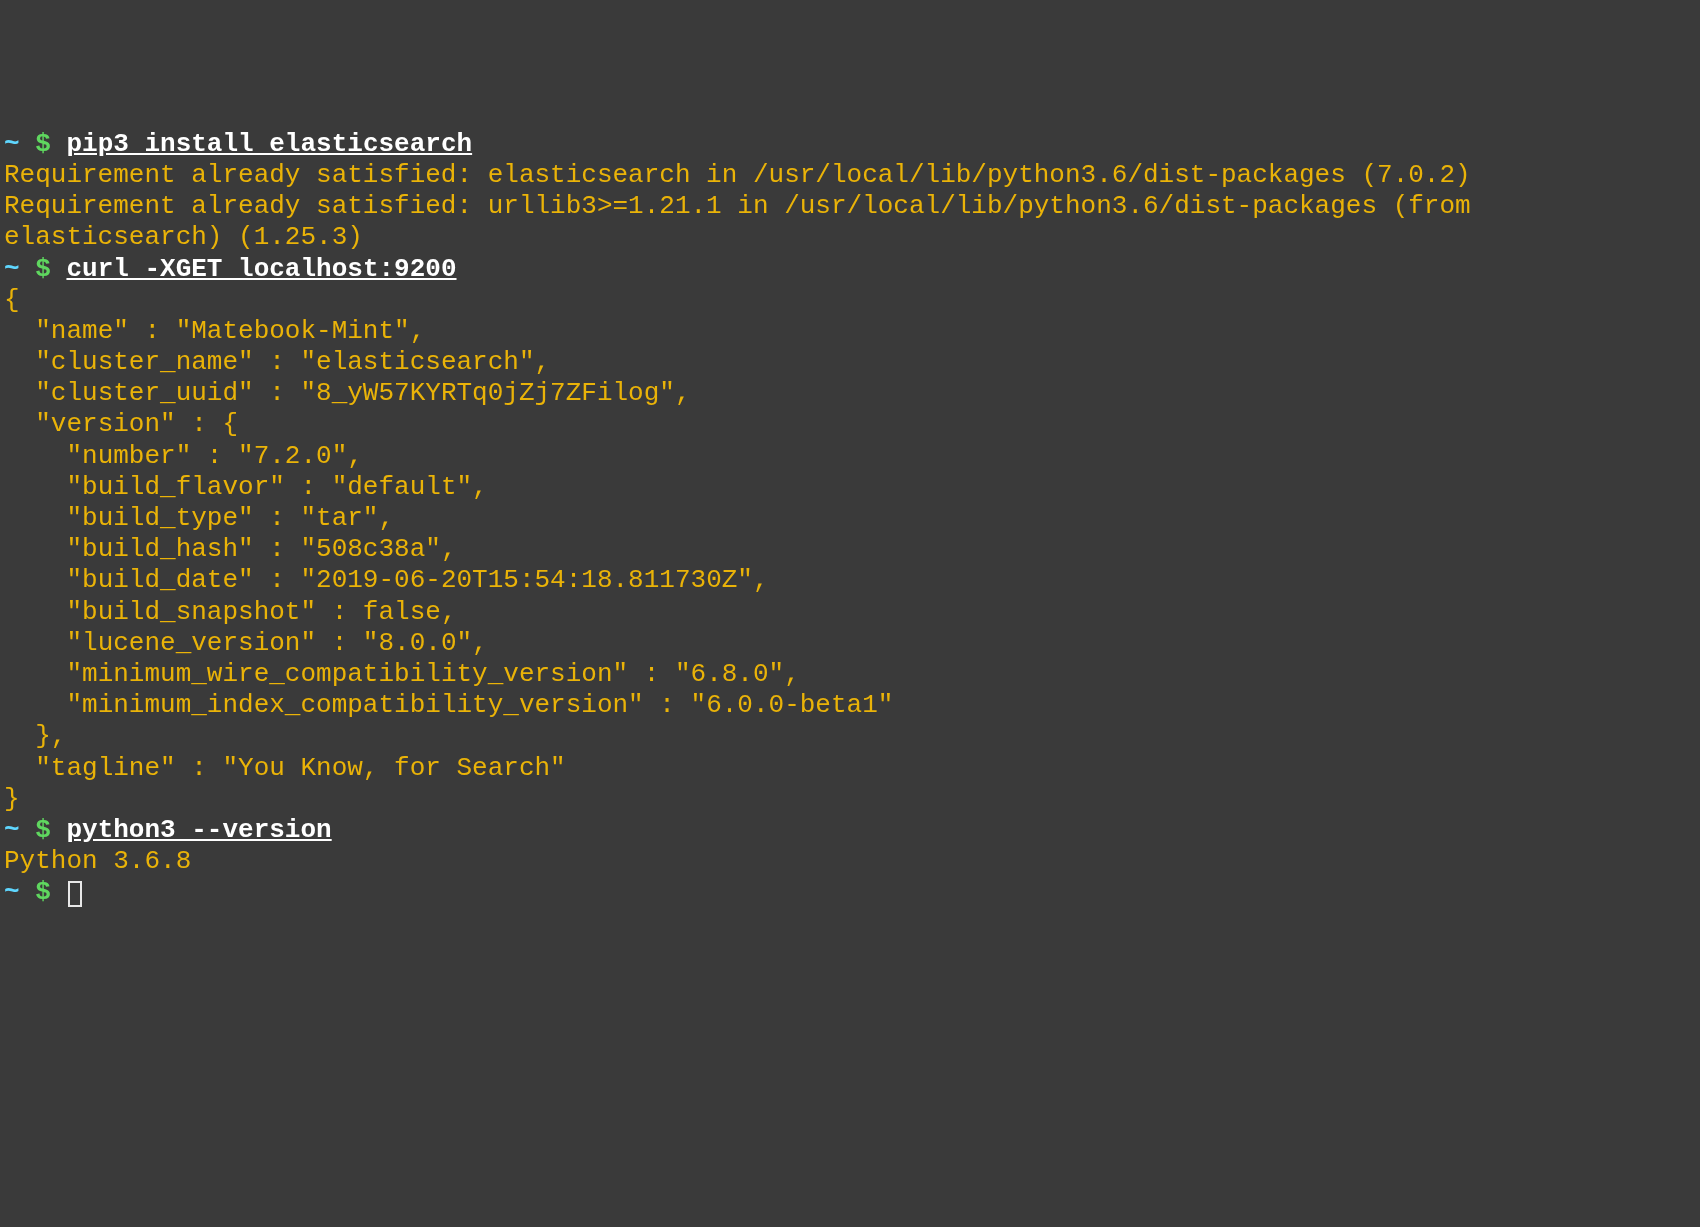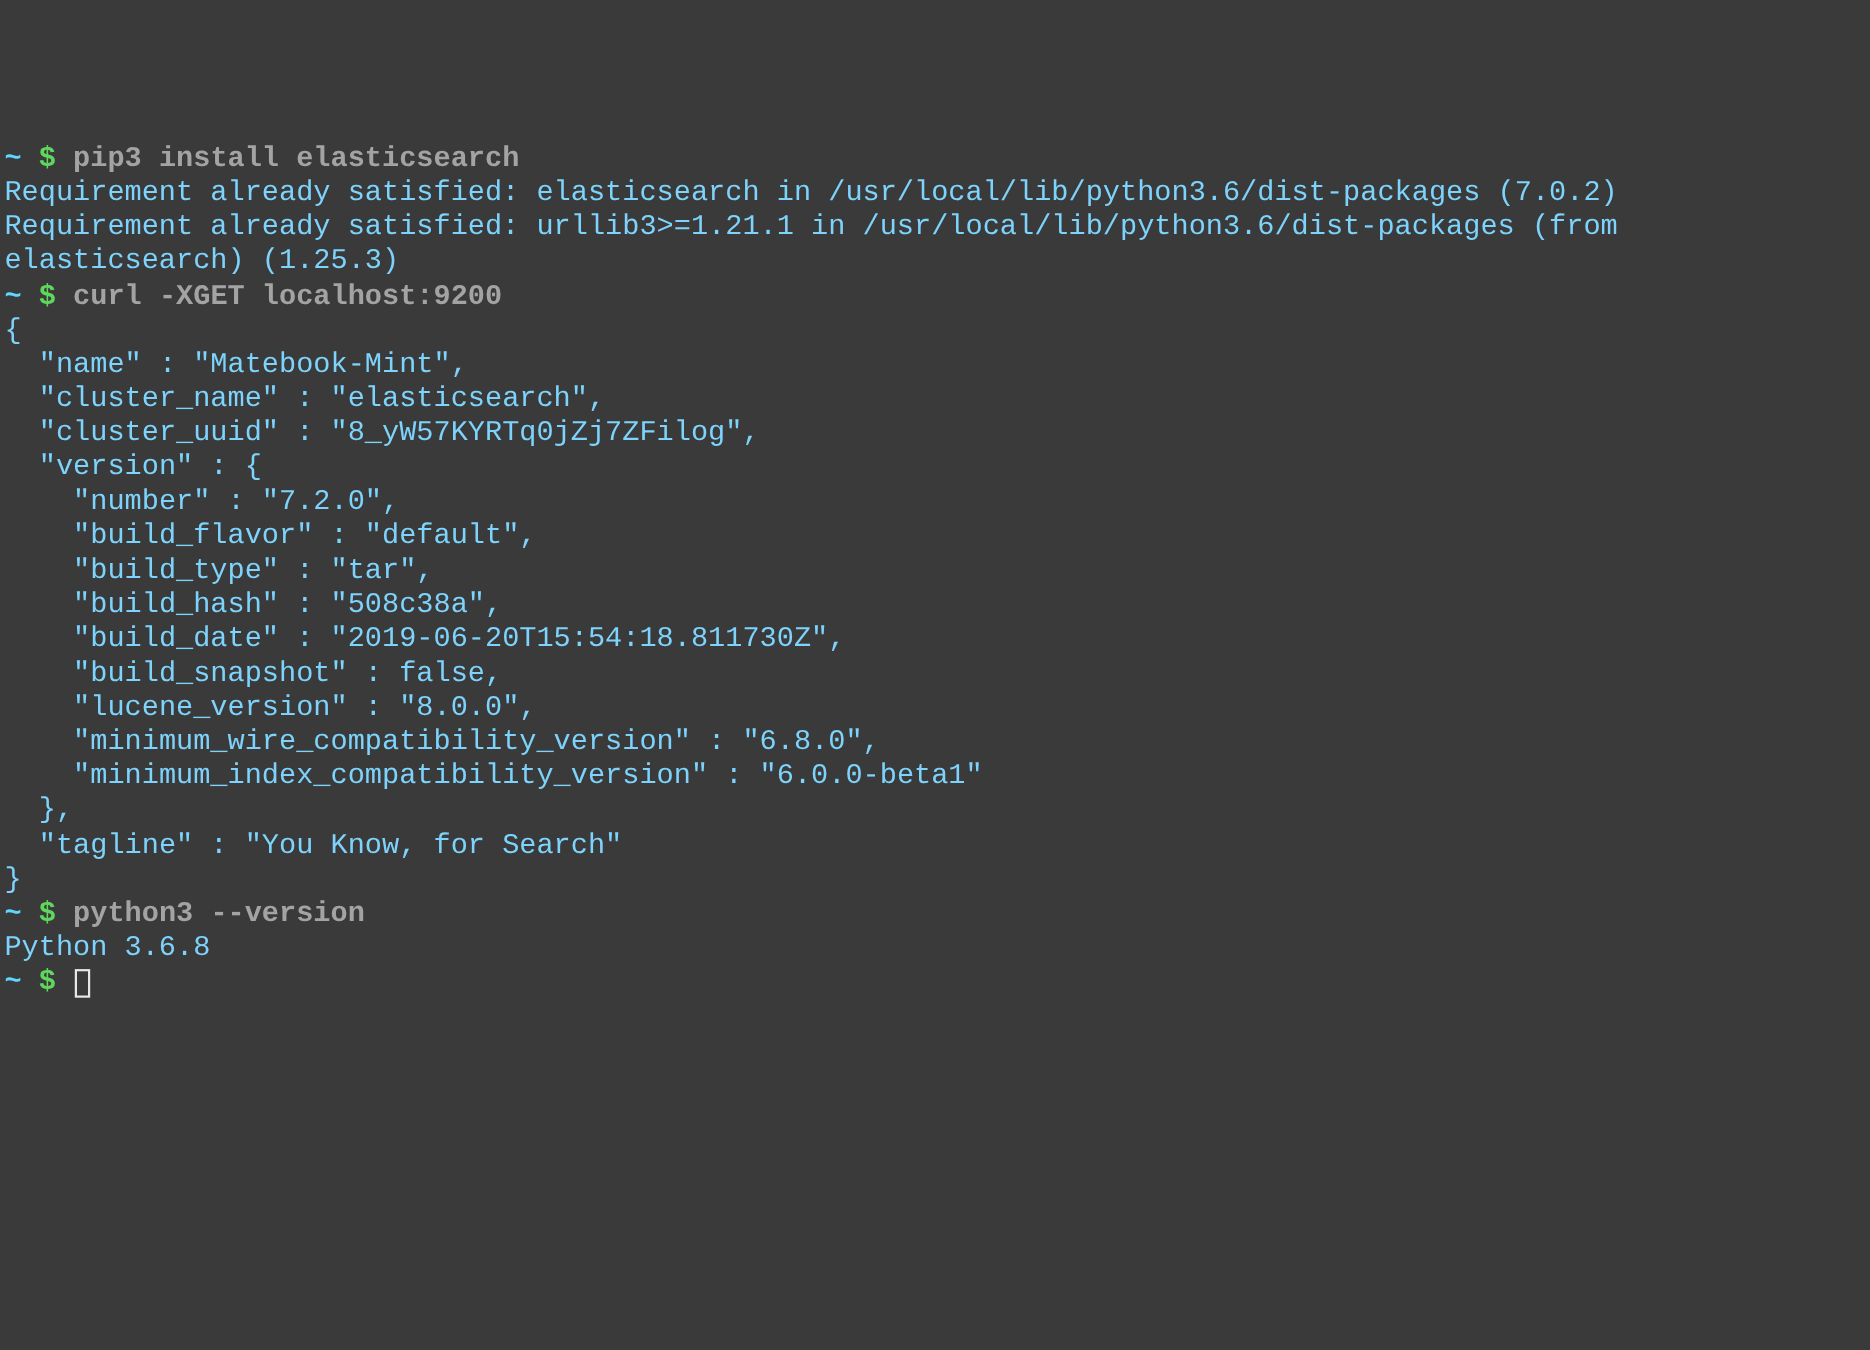--- a/index.html
+++ b/index.html
@@ -22,25 +22,26 @@
     }
     .prompt-tilde {
       color: #5fd7ff;
       font-weight: bold;
     }
     .prompt-dollar {
       color: #5fd75f;
       font-weight: bold;
     }
     .command {
-      color: #a3a3a3;
+      color: #ffffff;
       font-weight: bold;
+      text-decoration: underline;
     }
     .output {
-      color: #7dd3fc;
+      color: #eab308;
     }
     .cursor {
       display: inline-block;
       width: 14px;
       height: 26px;
       border: 2px solid #e8e8e8;
       vertical-align: text-bottom;
       margin-left: 2px;
     }
     .line {

